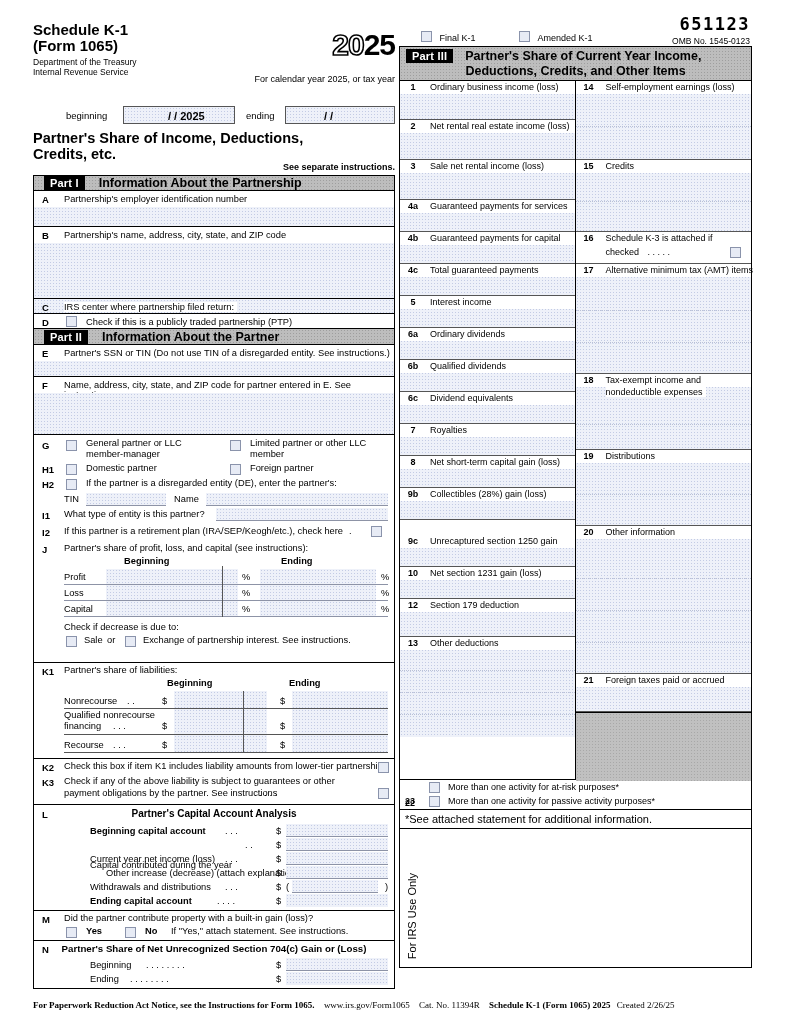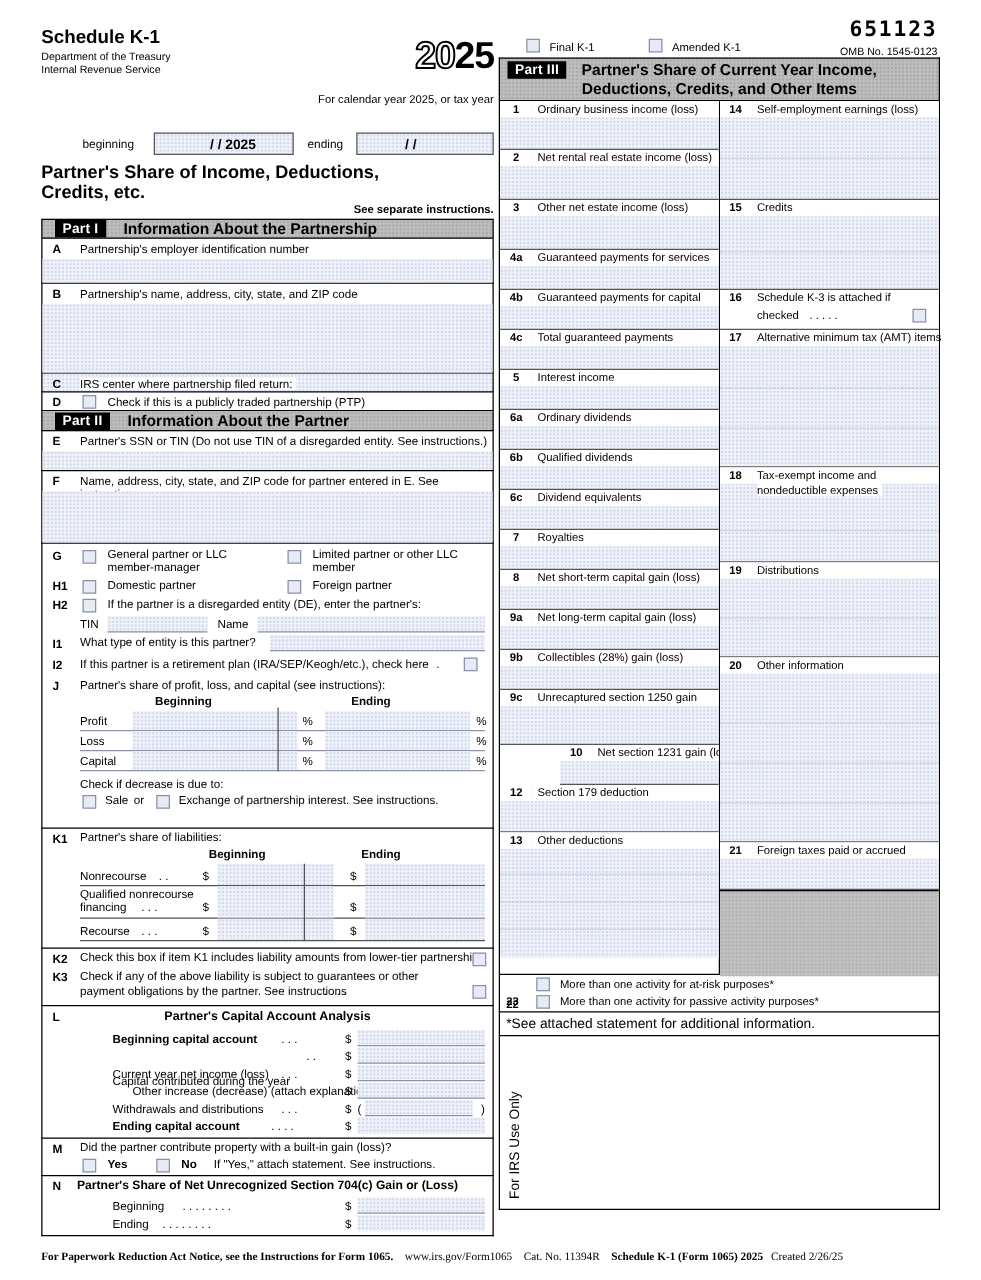--- a/index.html
+++ b/index.html
@@ -115,20 +115,21 @@
     font-size:11px; left:6px; bottom:8px;
   }
 </style>
 </head>
 <body>
 
 <div class="page">
 
   <div class="hdrL">
     <div class="t-sched">Schedule K-1</div>
+    <div class="t-1065">(Form 1065)</div>
     <div class="t-dept">Department of the Treasury</div>
     <div class="t-dept" style="margin-top:0">Internal Revenue Service</div>
 
     <div class="yr">
       <span class="hollow">20</span><span>25</span>
     </div>
     <div class="calyr">For calendar year 2025, or tax year</div>
 
     <div class="dtrow">
       <span class="lbl" style="left:33px;">beginning</span>
@@ -429,21 +430,21 @@
           <span class="cttl">Ordinary business income (loss)</span>
           <span class="cbody"></span>
         </div>
         <div class="cell shade" style="height:40px;">
           <span class="cnum">2</span>
           <span class="cttl">Net rental real estate income (loss)</span>
           <span class="cbody"></span>
         </div>
         <div class="cell shade" style="height:40px;">
           <span class="cnum">3</span>
-          <span class="cttl">Other net estate income (loss)</span>
+          <span class="cttl">Sale net rental income (loss)</span>
           <span class="cbody"></span>
         </div>
         <div class="cell shade" style="height:32px;">
           <span class="cnum">4a</span>
           <span class="cttl">Guaranteed payments for services</span>
           <span class="cbody"></span>
         </div>
         <div class="cell shade" style="height:32px;">
           <span class="cnum">4b</span>
           <span class="cttl">Guaranteed payments for capital</span>
@@ -478,35 +479,30 @@
           <span class="cnum">7</span>
           <span class="cttl">Royalties</span>
           <span class="cbody"></span>
         </div>
         <div class="cell shade" style="height:32px;">
           <span class="cnum">8</span>
           <span class="cttl">Net short-term capital gain (loss)</span>
           <span class="cbody"></span>
         </div>
         <div class="cell shade" style="height:32px;">
-          <span class="cnum">9a</span>
-          <span class="cttl">Net long-term capital gain (loss)</span>
-          <span class="cbody"></span>
-        </div>
-        <div class="cell shade" style="height:32px;">
           <span class="cnum">9b</span>
           <span class="cttl">Collectibles (28%) gain (loss)</span>
           <span class="cbody"></span>
         </div>
-        <div class="cell shade" style="height:44px;">
+        <div class="cell shade" style="height:32px;margin-top:15px;">
           <span class="cnum">9c</span>
           <span class="cttl">Unrecaptured section 1250 gain</span>
           <span class="cbody"></span>
         </div>
-        <div class="cell shade" style="height:32px;margin-left:48px;">
+        <div class="cell shade" style="height:32px;">
           <span class="cnum">10</span>
           <span class="cttl">Net section 1231 gain (loss)</span>
           <span class="cbody"></span>
         </div>
         <div class="cell shade" style="height:38px;">
           <span class="cnum">12</span>
           <span class="cttl">Section 179 deduction</span>
           <span class="cbody"></span>
         </div>
         <div class="cell shade" style="height:100px;">

